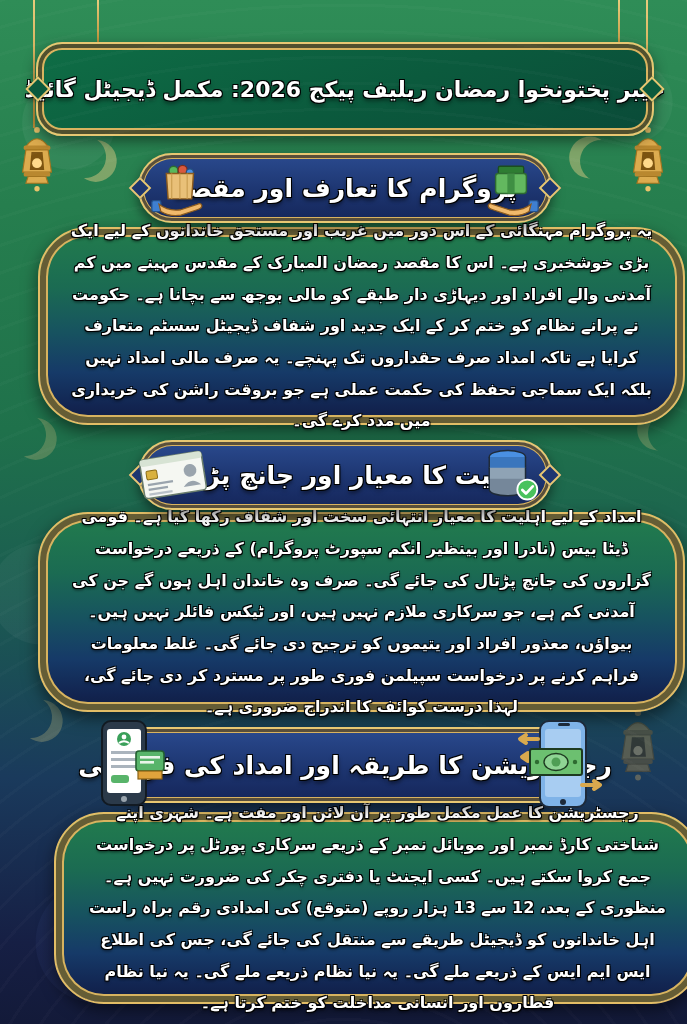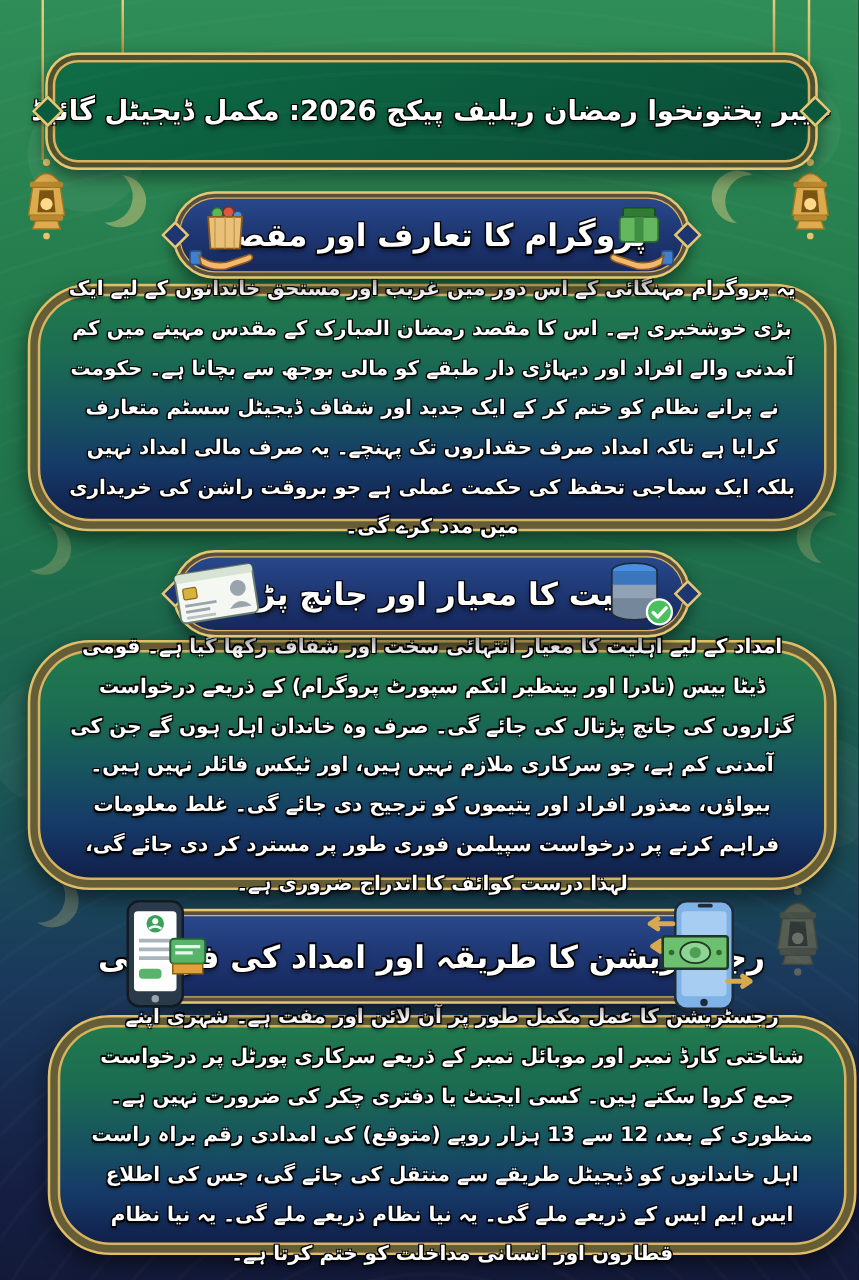--- a/index.html
+++ b/index.html
@@ -39,21 +39,21 @@
       display:flex;align-items:center;justify-content:center;overflow:visible;z-index:3;}
   .pill .tip{position:absolute;top:50%;width:12px;height:12px;transform:translateY(-50%) rotate(45deg);
       background:#1d3570;border:2px solid #e7c772;}
   .pill .tip.left{left:-8px;} .pill .tip.right{right:-8px;}
   .pill h2{margin:0;font-size:25px;font-weight:bold;color:#ffffff;white-space:nowrap;
       text-shadow:1px 1px 0 #000,-1px 1px 0 #000,1px -1px 0 #000,-1px -1px 0 #000,0 3px 4px rgba(0,0,0,.6);}
   .pill .icon{position:absolute;top:50%;transform:translateY(-50%);}
   .pill .icon.left-ic{right:auto;left:10px;}   
   .pill .icon.right-ic{right:10px;left:auto;}
   
-  .panel{position:absolute;left:22px;width:643px;border-radius:50px;border:2px solid #e2bd66;
+  .panel{position:absolute;left:38px;width:643px;border-radius:50px;border:2px solid #e2bd66;
       background:linear-gradient(180deg,#227c4d 0%,#1b6b52 30%,#17545f 52%,#163a68 74%,#122450 92%,#101d43 100%);
       box-shadow:inset 0 0 0 6px rgba(8,22,18,.55), inset 0 0 0 8px #d7b35f, 0 6px 16px rgba(0,0,0,.5);
       display:flex;align-items:center;justify-content:center;z-index:2;}
   .panel p{margin:0;padding:16px 30px;direction:rtl;text-align:center;color:#ffffff;font-weight:bold;
       font-size:16px;line-height:1.98;
       text-shadow:1px 1px 0 #000,-1px 1px 0 #000,1px -1px 0 #000,-1px -1px 0 #000,0 2px 3px rgba(0,0,0,.65);}
 </style>
 </head>
 <body>
 

